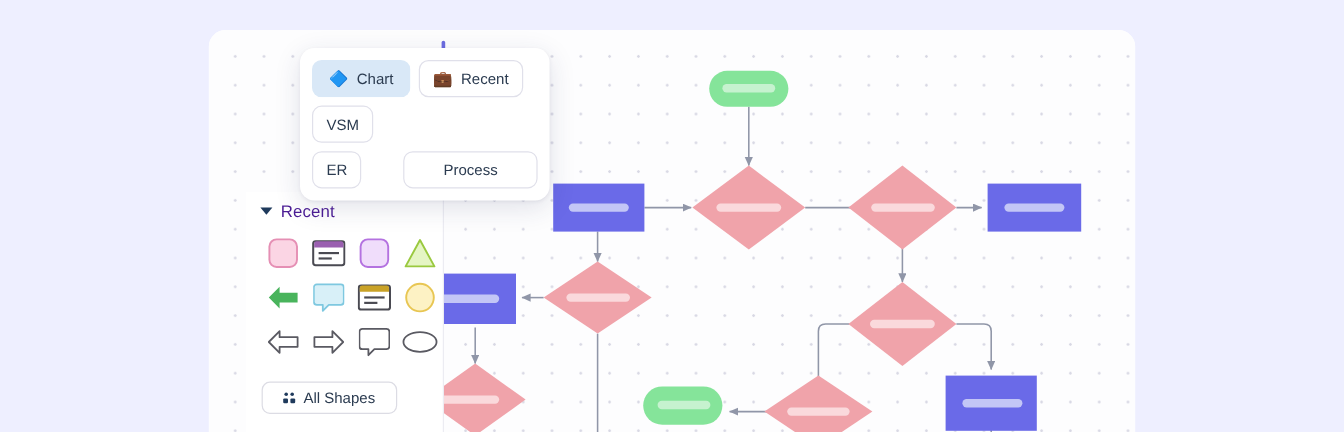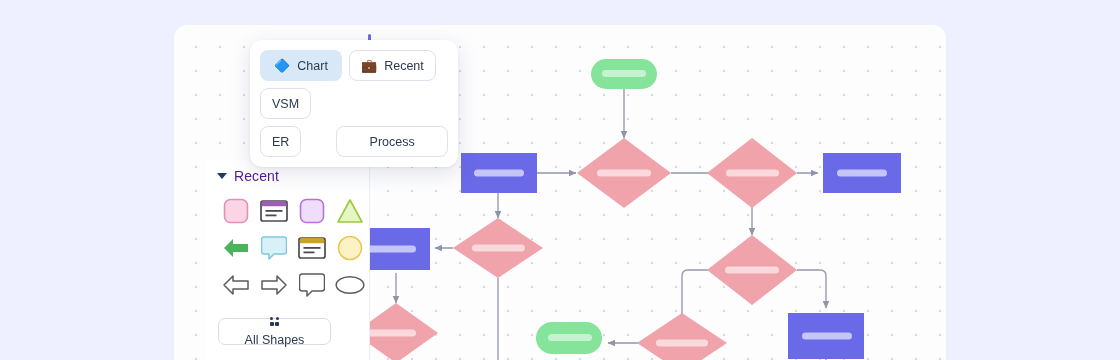--- a/index.html
+++ b/index.html
@@ -93,21 +93,20 @@
     top: 158px;
     width: 113px;
     height: 27px;
     border: 1px solid #dcdce4;
     border-radius: 7px;
     background: #fff;
     display: flex;
     align-items: center;
     justify-content: center;
     gap: 7px;
-    flex-direction: column;
   }
   #all-shapes-label {
     font-size: 12.5px;
     color: #2b3b50;
   }
   .dotgrid-icon {
     display: grid;
     grid-template-columns: 4px 4px;
     grid-template-rows: 4px 4px;
     gap: 1.5px;

